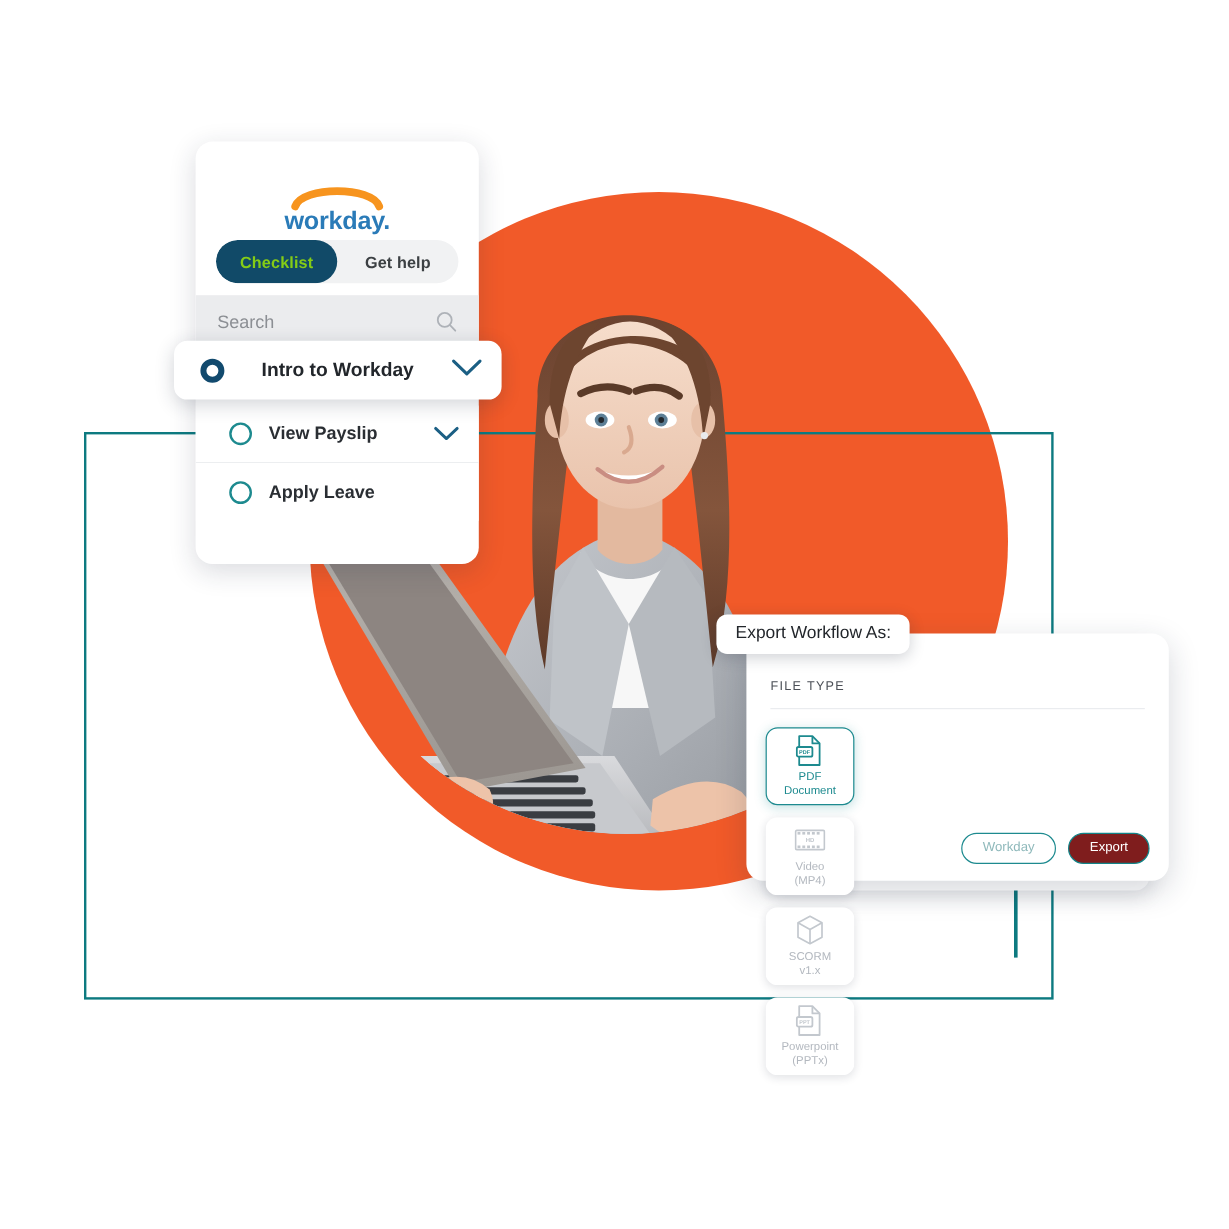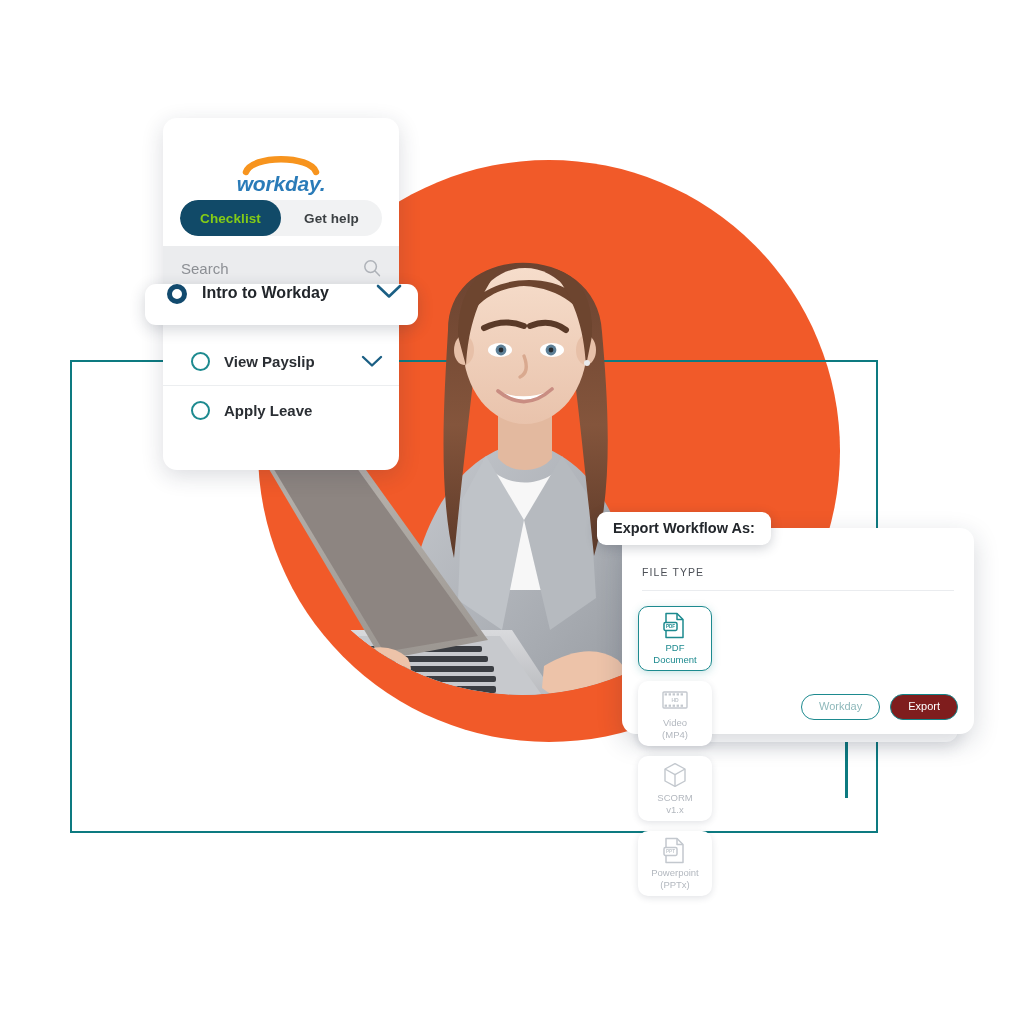--- a/index.html
+++ b/index.html
@@ -93,21 +93,20 @@
   }
 
   .wd-logo {
     position: absolute;
     left: 0; right: 0;
     top: 26px;
     height: 58px;
     display: flex;
     align-items: center;
     justify-content: center;
-    font-style: italic;
   }
   .wd-logo svg { display: block; }
 
   .tabs {
     position: absolute;
     left: 17px;
     top: 82px;
     width: 202px;
     height: 36px;
     background: #f1f2f3;
@@ -185,28 +184,30 @@
   }
   .row .chev { flex: none; }
   .row .chev svg { display:block; }
 
   
   #row-intro {
     position: absolute;
     left: 145px;
     top: 284px;
     width: 273px;
-    height: 41px;
+    height: 49px;
     background: #ffffff;
     border-radius: 11px;
     box-shadow: 0 4px 16px rgba(30,40,60,0.20);
     display: flex;
+    align-items: center;
     padding: 0 16px 0 22px;
     box-sizing: border-box;
     z-index: 6;
+    gap: 16px;
   }
   #row-intro .radio-active {
     width: 20px;
     height: 20px;
     border: 5px solid #124a6e;
     border-radius: 50%;
     box-sizing: border-box;
     flex: none;
   }
   #row-intro .label {
@@ -229,21 +230,21 @@
   }
   #export-tooltip {
     position: absolute;
     left: 597px;
     top: 512px;
     padding: 8px 16px 9px 16px;
     background: #ffffff;
     border-radius: 9px;
     box-shadow: 0 3px 12px rgba(30,40,60,0.22);
     font-size: 14.5px;
-    font-weight: bold;
+    font-weight: normal;
     color: #22262b;
     z-index: 10;
     white-space: nowrap;
   }
   .filetype-label {
     position: absolute;
     left: 20px;
     top: 38px;
     font-size: 10.5px;
     font-weight: normal;

